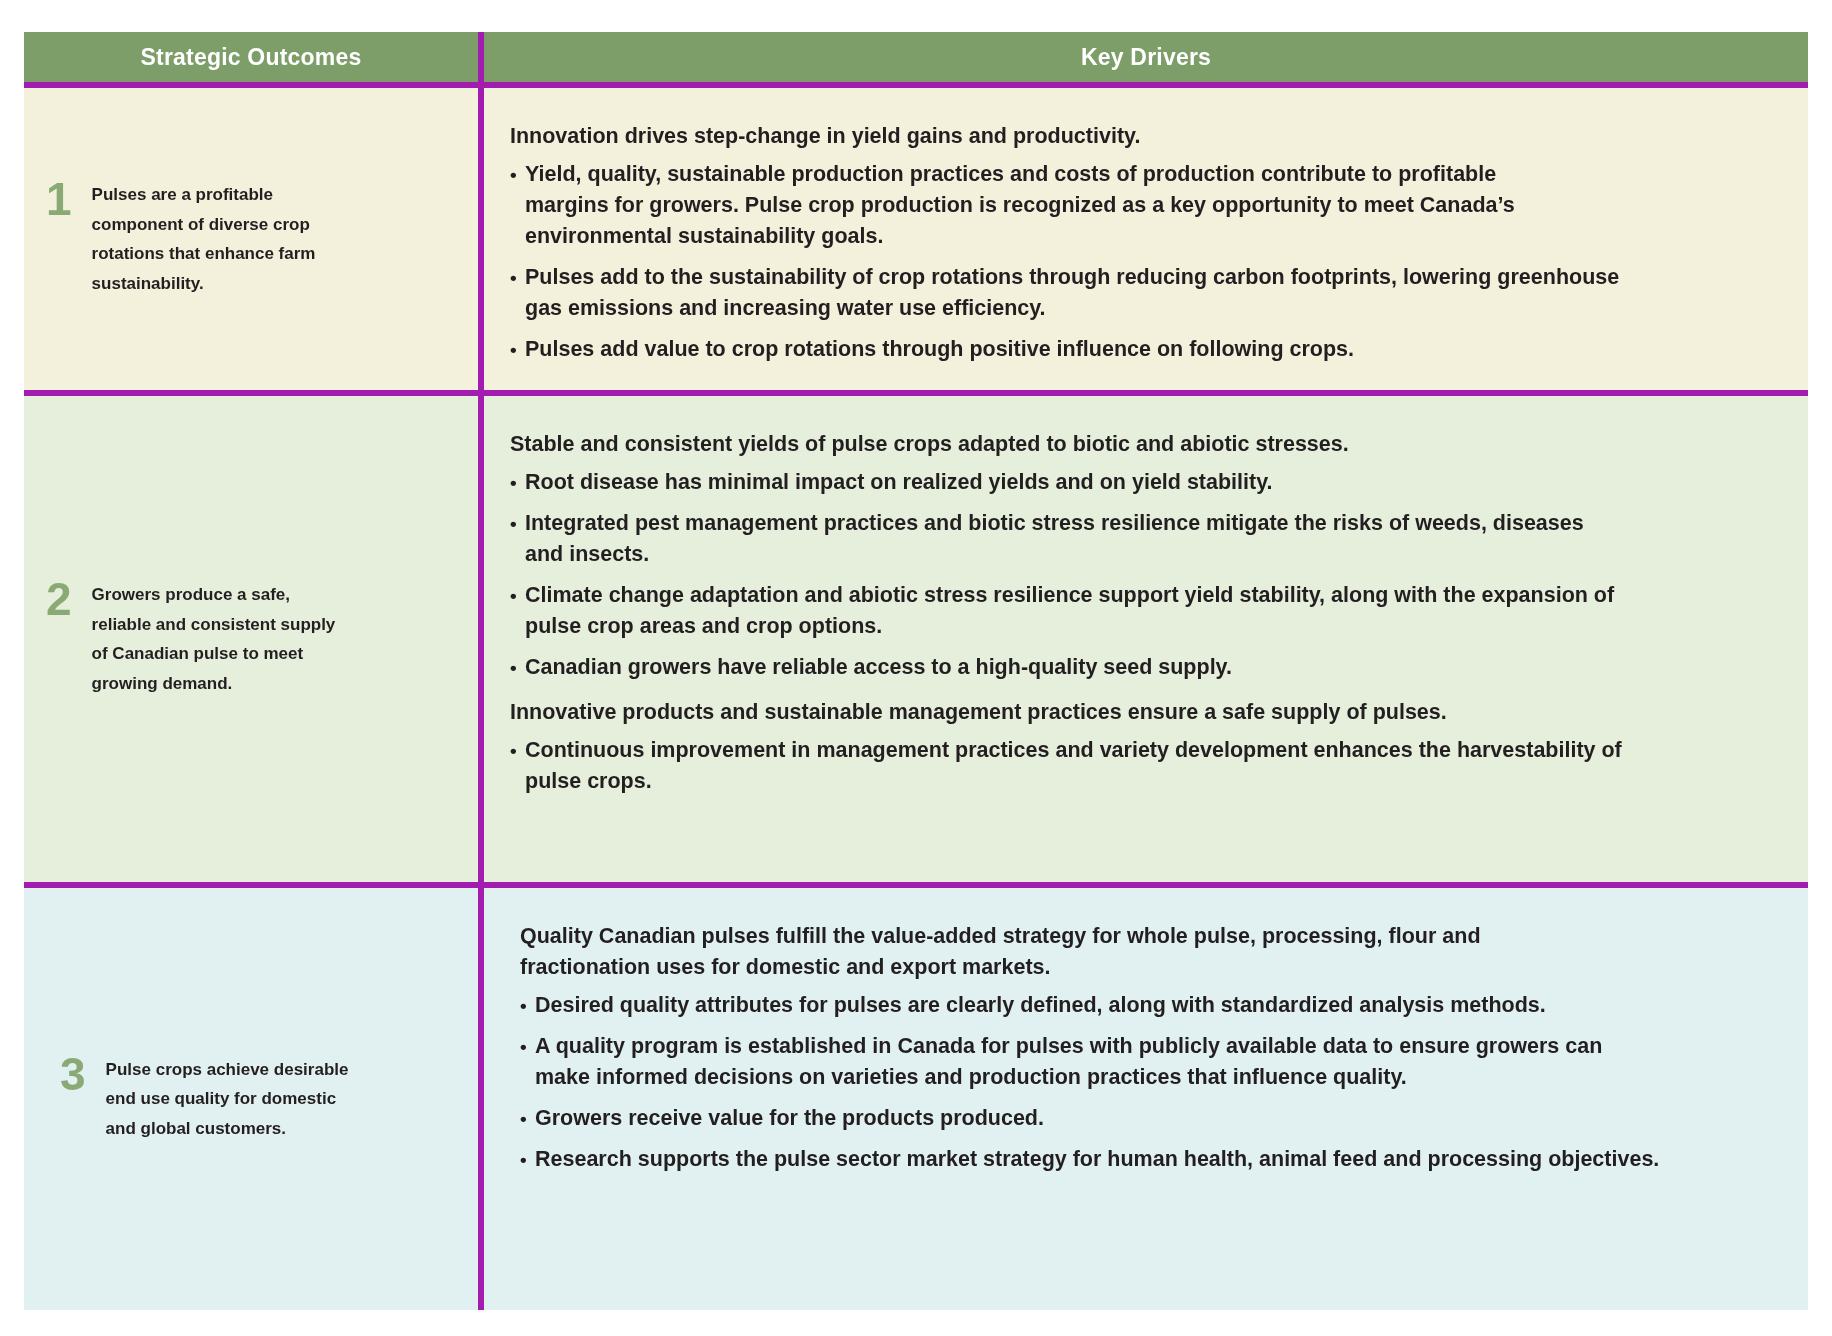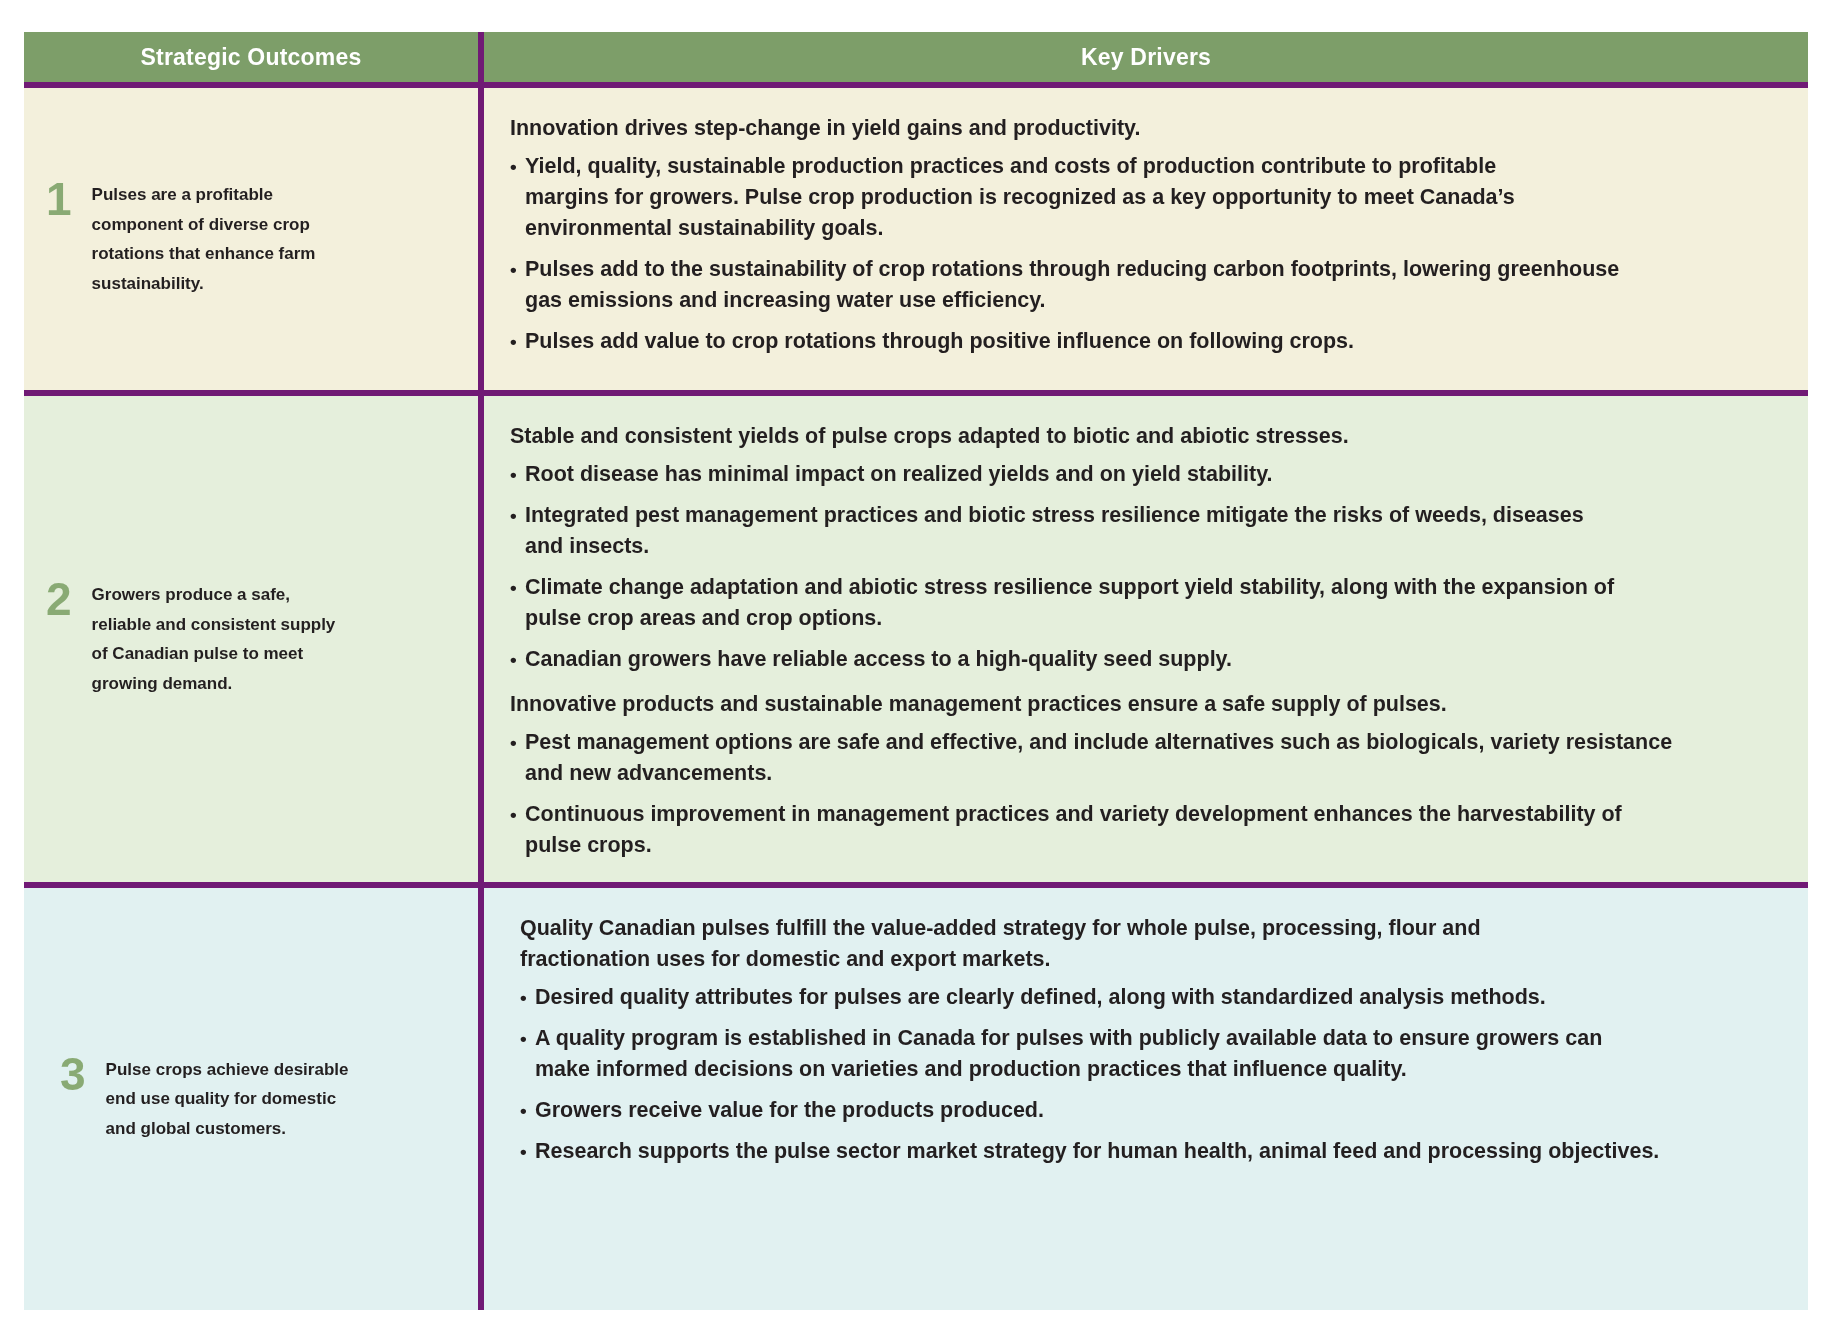--- a/index.html
+++ b/index.html
@@ -17,21 +17,21 @@
   }
   .matrix {
     position: absolute;
     left: 24px;
     top: 32px;
     width: 1784px;
     display: grid;
     grid-template-columns: 454px 1324px;
     grid-template-rows: 50px 302px 486px 422px;
     gap: 6px;
-    background: #701a75;
+    background: #a21caf;
   }
   .header-cell {
     background: #7d9e69;
     color: #ffffff;
     font-weight: bold;
     font-size: 23px;
     display: flex;
     align-items: center;
     justify-content: center;
     letter-spacing: 0.2px;
@@ -65,21 +65,21 @@
     padding: 17px 24px 10px 26px;
     box-sizing: border-box;
   }
   .bg-row1 { background: #f3f0dc; }
   .bg-row2 { background: #e5efdc; }
   .bg-row3 { background: #e1f1f1; padding-left: 36px; }
   .kd-heading {
     font-size: 21.5px;
     font-weight: bold;
     line-height: 31px;
-    margin: 8px 0 7px 0;
+    margin: 16px 0 7px 0;
     white-space: pre-line;
   }
   .kd-heading.group2 {
     margin-top: 14px;
   }
   .bullet {
     position: relative;
     padding-left: 15px;
     font-size: 21.5px;
     line-height: 31px;
@@ -140,22 +140,20 @@
     </div>
     <div class="drivers-cell bg-row2">
       <p class="kd-heading">Stable and consistent yields of pulse crops adapted to biotic and abiotic stresses.</p>
       <p class="bullet">Root disease has minimal impact on realized yields and on yield stability.</p>
       <p class="bullet">Integrated pest management practices and biotic stress resilience mitigate the risks of weeds, diseases
 and insects.</p>
       <p class="bullet">Climate change adaptation and abiotic stress resilience support yield stability, along with the expansion of
 pulse crop areas and crop options.</p>
       <p class="bullet">Canadian growers have reliable access to a high-quality seed supply.</p>
       <p class="kd-heading group2">Innovative products and sustainable management practices ensure a safe supply of pulses.</p>
-      <p class="bullet">Pest management options are safe and effective, and include alternatives such as biologicals, variety resistance
-and new advancements.</p>
       <p class="bullet">Continuous improvement in management practices and variety development enhances the harvestability of
 pulse crops.</p>
     </div>
 
     <div class="outcome-cell bg-row3">
       <div class="outcome-inner">
         <span class="row-number">3</span>
         <span class="outcome-text">Pulse crops achieve desirable
 end use quality for domestic
 and global customers.</span>

